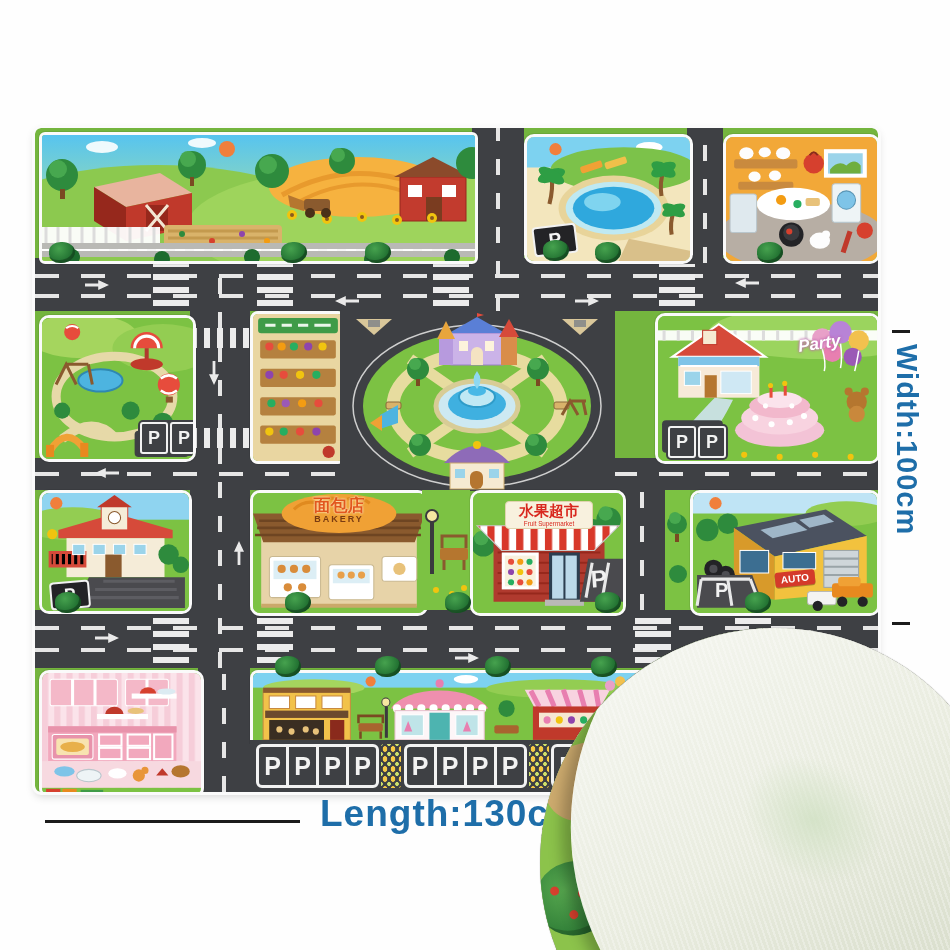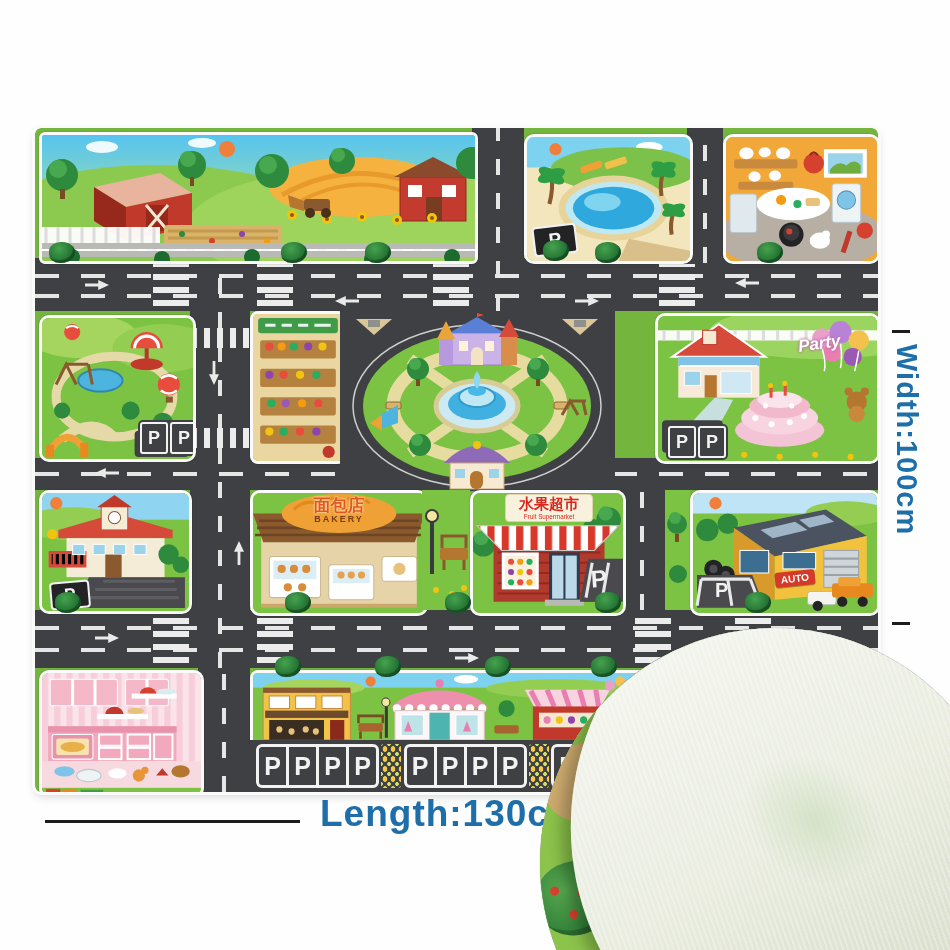--- a/index.html
+++ b/index.html
@@ -633,21 +633,21 @@
             <circle cx="46" cy="87" r="3" fill="#e74c3c"></circle>
             <circle cx="55" cy="87" r="3" fill="#f39c12"></circle>
           </g>
         <rect x="74" y="58" width="30" height="48" fill="#2c3e50"></rect>
         <rect x="77" y="61" width="11" height="42" fill="#bcd9ea"></rect>
           <rect x="90" y="61" width="11" height="42" fill="#bcd9ea"></rect>
         <rect x="70" y="104" width="38" height="6" fill="#b9b9b5"></rect>
         <polygon points="112,64 146,64 146,106 104,106" fill="#4a4a4e"></polygon>
         <path d="M116 68 L110 102 M132 68 L126 102" stroke="#e8e8e8" stroke-width="3"></path>
       </svg>
-      <div class="market-board" style="left:32px;top:1px;width:86px;padding:1px 0;">
+      <div class="market-board" style="left:32px;top:8px;width:86px;padding:1px 0;">
         <div class="market-cn" style="font-size:15px;">水果超市</div>
         <div class="market-en" style="font-size:7px;">Fruit Supermarket</div>
       </div>
       <div class="freeP" style="left:118px;top:72px;font-size:24px;transform:rotate(-4deg);">P</div>
     </div>
 
     <div style="position:absolute;left:630px;top:362px;width:25px;height:120px;background:#7cc243;">
       <svg viewBox="0 0 25 120" style="display:block;width:100%;height:100%;">
         <circle cx="12" cy="34" r="10" fill="#2e8b3d"></circle>
           <circle cx="10" cy="28" r="6" fill="#47a84f"></circle>

